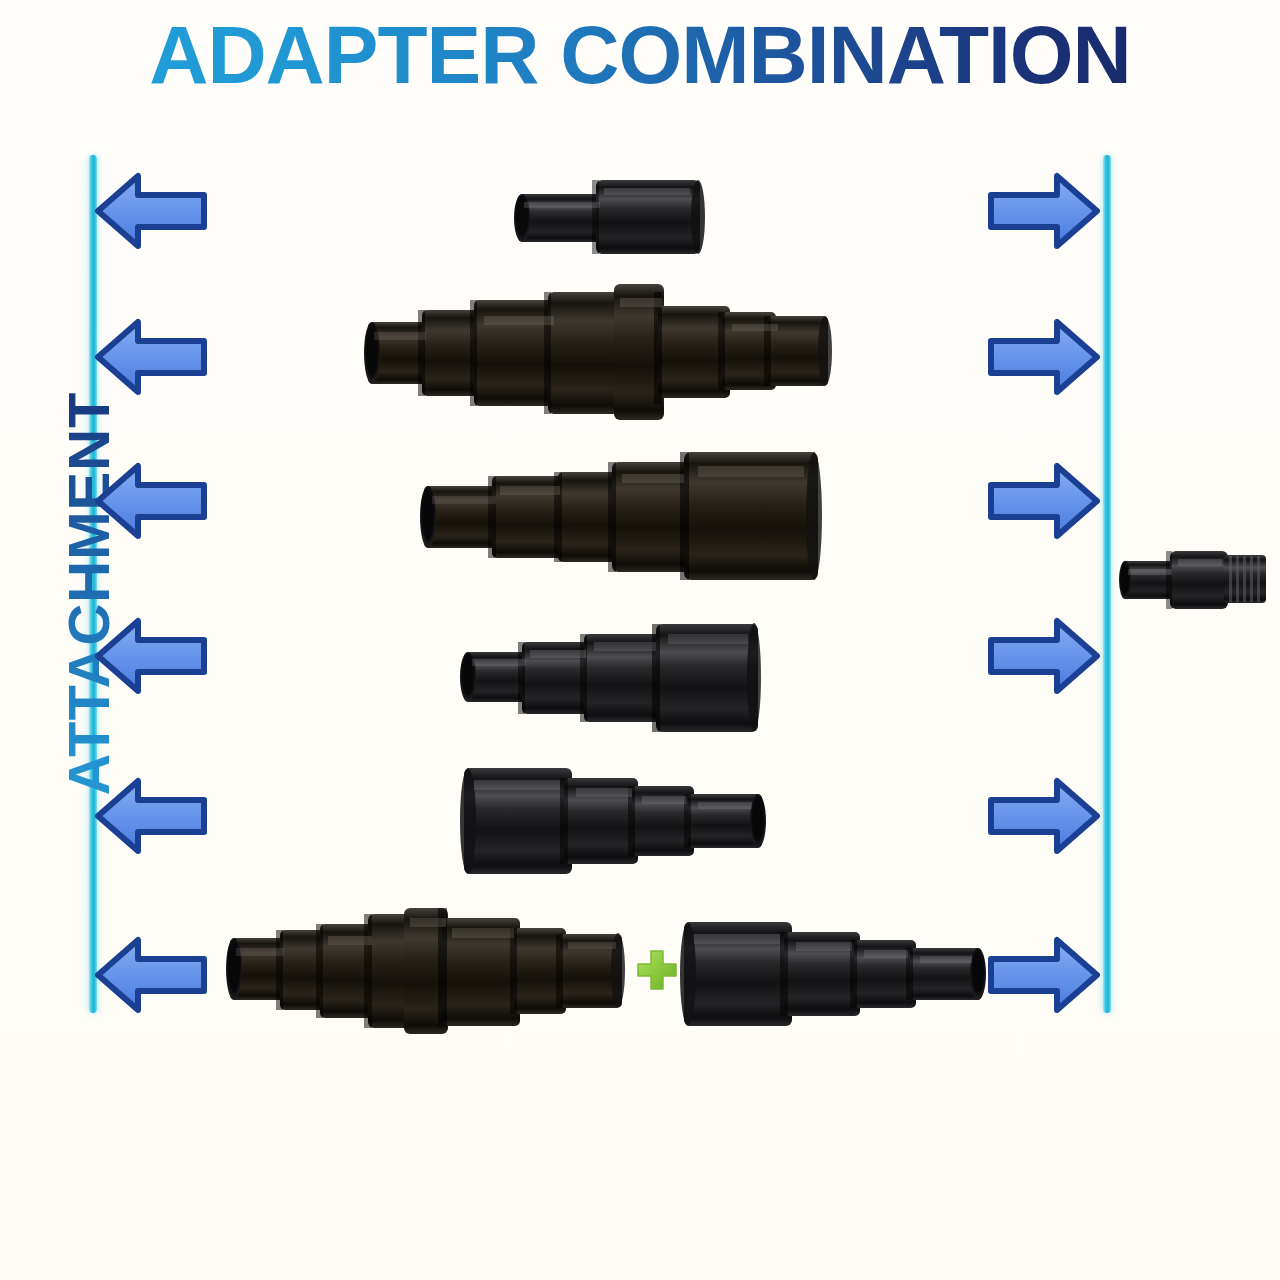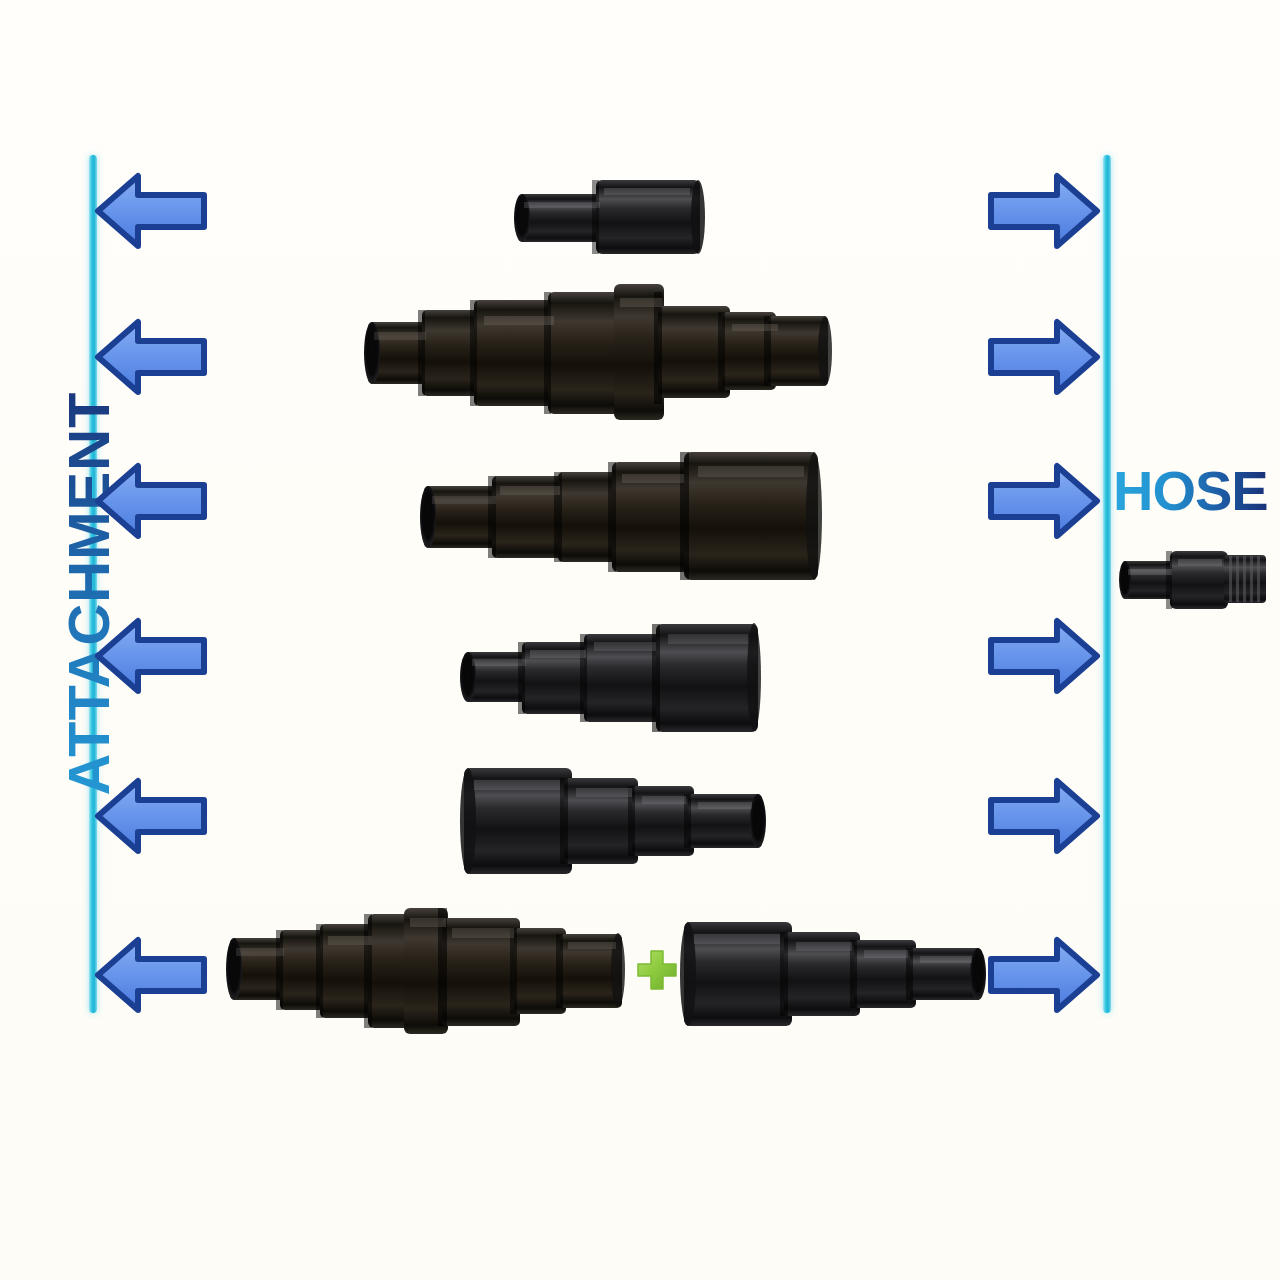--- a/index.html
+++ b/index.html
@@ -102,26 +102,26 @@
 
   
   .adapter { position: absolute; }
   .adapter svg { display: block; overflow: visible; }
 </style>
 </head>
 <body>
 
 <div id="page-root">
 
+  <div class="title">ADAPTER COMBINATION</div>
 
   <div class="rail rail-left"></div>
   <div class="rail rail-right"></div>
 
   <div class="attachment-label">ATTACHMENT</div>
-  <div class="hose-label">HOSE</div>
 
   <div class="arrow" style="left:95px; top:168px;">
     <svg viewBox="0 0 112 86">
         <defs>
       <linearGradient id="aglL1" x1="0" y1="0" x2="0" y2="1">
         <stop offset="0%" stop-color="#87aef2"></stop>
             <stop offset="45%" stop-color="#6a97ec"></stop>
             <stop offset="100%" stop-color="#4a7ade"></stop>
       </linearGradient>
         </defs>

